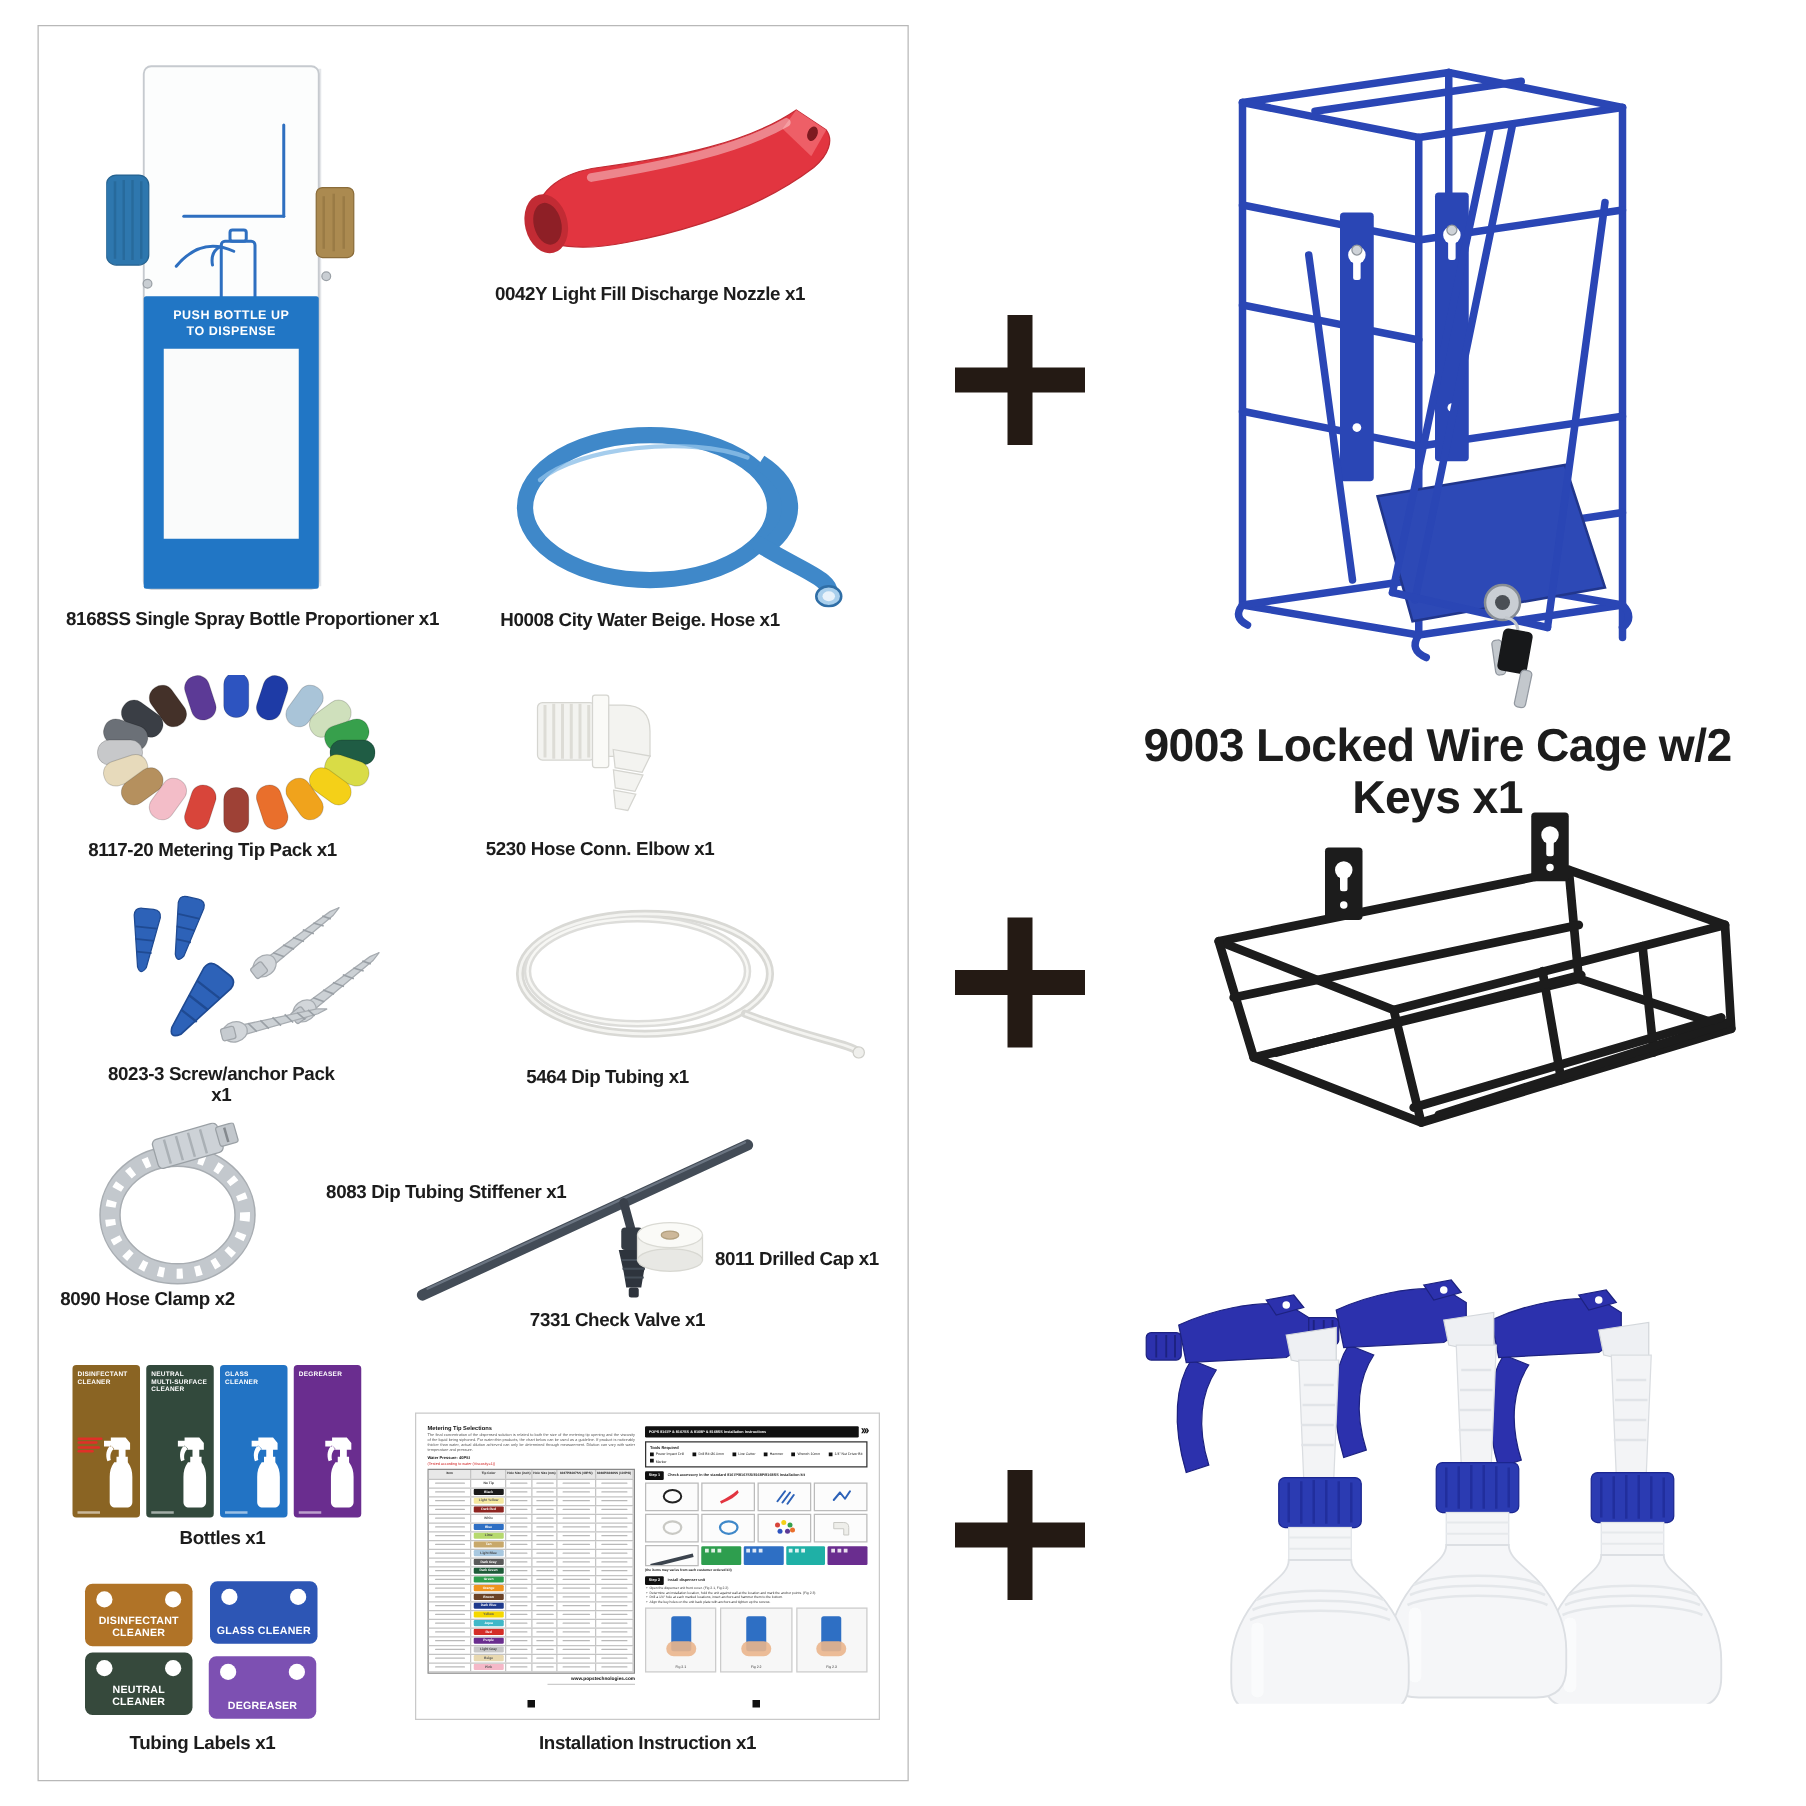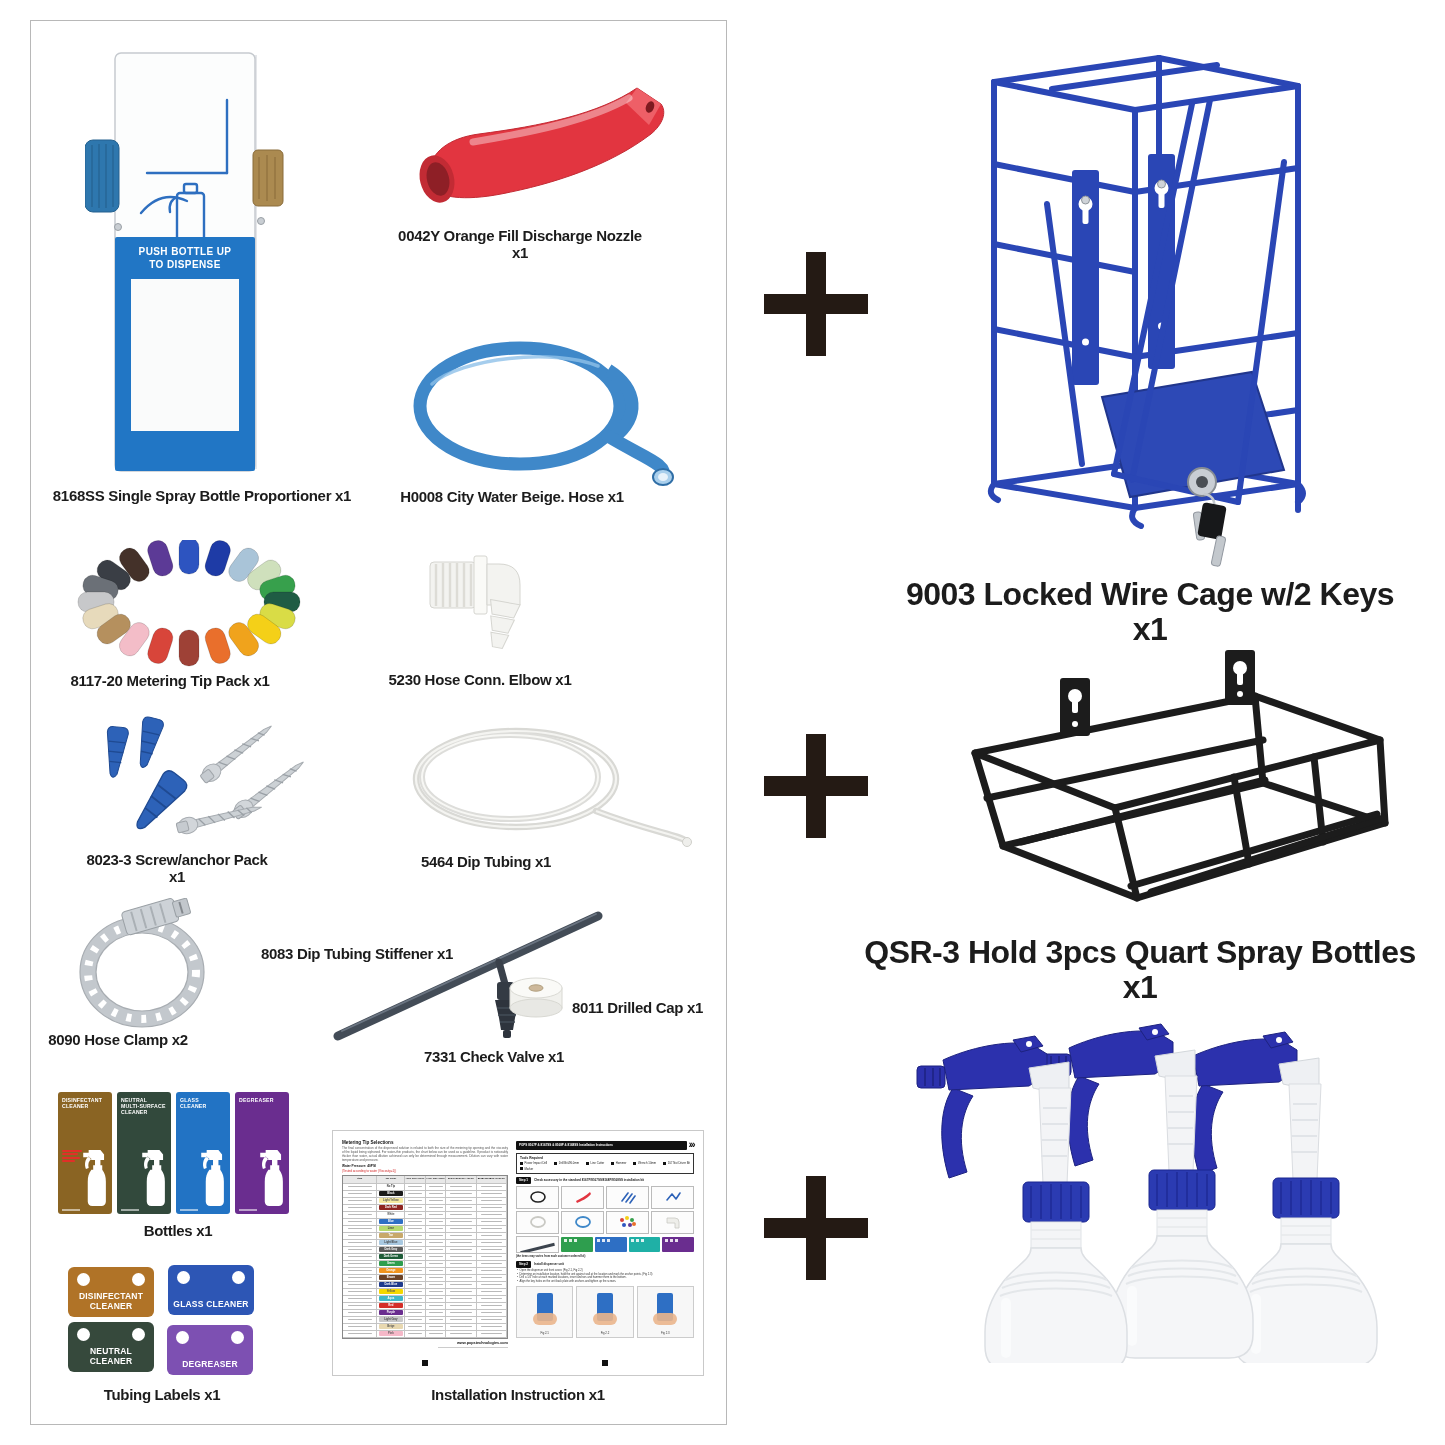--- a/index.html
+++ b/index.html
@@ -3,21 +3,21 @@
 <meta charset="utf-8">
 <style>
   html,body{margin:0;padding:0;background:#fff}
   .canvas{position:relative;width:1445px;height:1445px;background:#fff;
     font-family:"Liberation Sans",sans-serif;overflow:hidden}
   .abs{position:absolute}
   .kit-box{position:absolute;left:30px;top:20px;width:697px;height:1405px;
     border:1.5px solid #b8b8b8;background:#fff;box-sizing:border-box}
   .cap{position:absolute;font-weight:700;color:#1c1c1c;text-align:center;line-height:1.1;letter-spacing:-0.3px}
   .cap.sm{font-size:15px}
-  .cap.lg{font-size:32px;letter-spacing:-0.5px}
+  .cap.lg{font-size:37px;letter-spacing:-0.5px}
   .cap.left{text-align:left;white-space:nowrap}
 
   .plus{position:absolute;width:104px;height:104px}
   .plus::before,.plus::after{content:"";position:absolute;background:var(--plus,#241a14)}
   .plus::before{left:42px;top:0;width:20px;height:104px}
   .plus::after{top:42px;left:0;width:104px;height:20px}
 
   
   .sticker{position:absolute;width:54px;height:122px;border-radius:3px;color:#fff;overflow:hidden}
   .sticker .t{font-size:5.2px;font-weight:700;padding:5px 4px 0 4px;line-height:1.2;letter-spacing:.2px}
@@ -119,21 +119,21 @@
   <div class="cap sm" style="left:52px;top:488px;width:300px">8168SS Single Spray Bottle Proportioner x1</div>
 
   <svg class="abs" style="left:413px;top:80px" width="260" height="146" viewBox="0 0 260 146">
     <path d="M16,92 C18,72 36,58 66,54 C128,46 186,34 224,8 L248,24 C254,32 250,44 238,54 C196,86 140,104 88,114 C52,121 24,118 18,106 Z" fill="var(--nozzle-red,#e23540)" stroke="#c22b34"></path>
     <ellipse cx="24" cy="99" rx="17" ry="24" transform="rotate(-14 24 99)" fill="#c22b34"></ellipse>
     <ellipse cx="25" cy="99" rx="11" ry="17" transform="rotate(-14 25 99)" fill="#8e1f26"></ellipse>
     <path d="M224,8 L248,24 L236,45 L213,23 Z" fill="#f0646c" opacity=".9"></path>
     <ellipse cx="237" cy="27" rx="4" ry="6" transform="rotate(22 237 27)" fill="#7d1a20"></ellipse>
     <path d="M60,62 C120,52 178,40 216,18" stroke="rgba(255,255,255,.4)" stroke-width="7" fill="none" stroke-linecap="round"></path>
   </svg>
-  <div class="cap sm" style="left:395px;top:228px;width:250px">0042Y Orange Fill Discharge Nozzle x1</div>
+  <div class="cap sm" style="left:395px;top:228px;width:250px">0042Y Light Fill Discharge Nozzle x1</div>
 
   <svg class="abs" style="left:402px;top:336px" width="280" height="150" viewBox="0 0 280 150">
     <ellipse cx="118" cy="70" rx="100" ry="58" fill="none" stroke="var(--hose-blue,#3f88c9)" stroke-width="13"></ellipse>
     <path d="M206,34 A96,54 0 0 1 211,102" fill="none" stroke="var(--hose-blue,#3f88c9)" stroke-width="13"></path>
     <path d="M206,100 C242,122 266,128 261,141" fill="none" stroke="var(--hose-blue,#3f88c9)" stroke-width="13" stroke-linecap="round"></path>
     <path d="M30,48 C60,22 150,12 196,30" fill="none" stroke="#8ec1e8" stroke-width="3.5" stroke-linecap="round" opacity=".8"></path>
     <ellipse cx="261" cy="141" rx="10" ry="8" fill="#a9cfec" stroke="#2f6ea6" stroke-width="2"></ellipse>
     <ellipse cx="261" cy="141" rx="5" ry="4" fill="#e8f2fa"></ellipse>
   </svg>
   <div class="cap sm" style="left:387px;top:489px;width:250px">H0008 City Water Beige. Hose x1</div>
@@ -993,21 +993,20 @@
     </g>
     <rect x="135" y="30" width="30" height="58" rx="3" fill="var(--rack-black,#1c1c1c)"></rect>
     <circle cx="150" cy="48" r="7" fill="#fff"></circle>
     <rect x="147" y="52" width="6" height="13" rx="2" fill="#fff"></rect>
     <circle cx="150" cy="76" r="3" fill="#fff"></circle>
     <rect x="300" y="2" width="30" height="55" rx="3" fill="var(--rack-black,#1c1c1c)"></rect>
     <circle cx="315" cy="20" r="7" fill="#fff"></circle>
     <rect x="312" y="24" width="6" height="13" rx="2" fill="#fff"></rect>
     <circle cx="315" cy="46" r="3" fill="#fff"></circle>
   </svg>
-  <div class="cap lg" style="left:860px;top:935px;width:560px">QSR-3  Hold 3pcs Quart Spray Bottles x1</div>
 
   <svg class="abs" style="left:915px;top:998px" width="485" height="365" viewBox="0 0 485 365">
     <defs>
       <g id="bottleg">
         <path d="M36,76 C24,94 20,126 32,166 L50,160 C40,128 44,102 56,84 Z" fill="var(--trigger-blue,#2c31ad)" stroke="#1d2280"></path>
         <rect x="0" y="54" width="28" height="22" rx="4" fill="var(--trigger-blue,#2c31ad)" stroke="#1d2280"></rect>
         <path d="M8,56 v18 M16,56 v18 M23,56 v18" stroke="#1d2280" stroke-width="1.5"></path>
         <path d="M26,48 C52,36 88,28 114,32 L130,42 L130,62 L112,74 L32,78 Z" fill="var(--trigger-blue,#2c31ad)" stroke="#1d2280"></path>
         <path d="M96,28 L118,24 L126,34 L104,40 Z" fill="var(--trigger-blue,#2c31ad)" stroke="#1d2280"></path>
         <circle cx="112" cy="32" r="3" fill="#fff"></circle>

